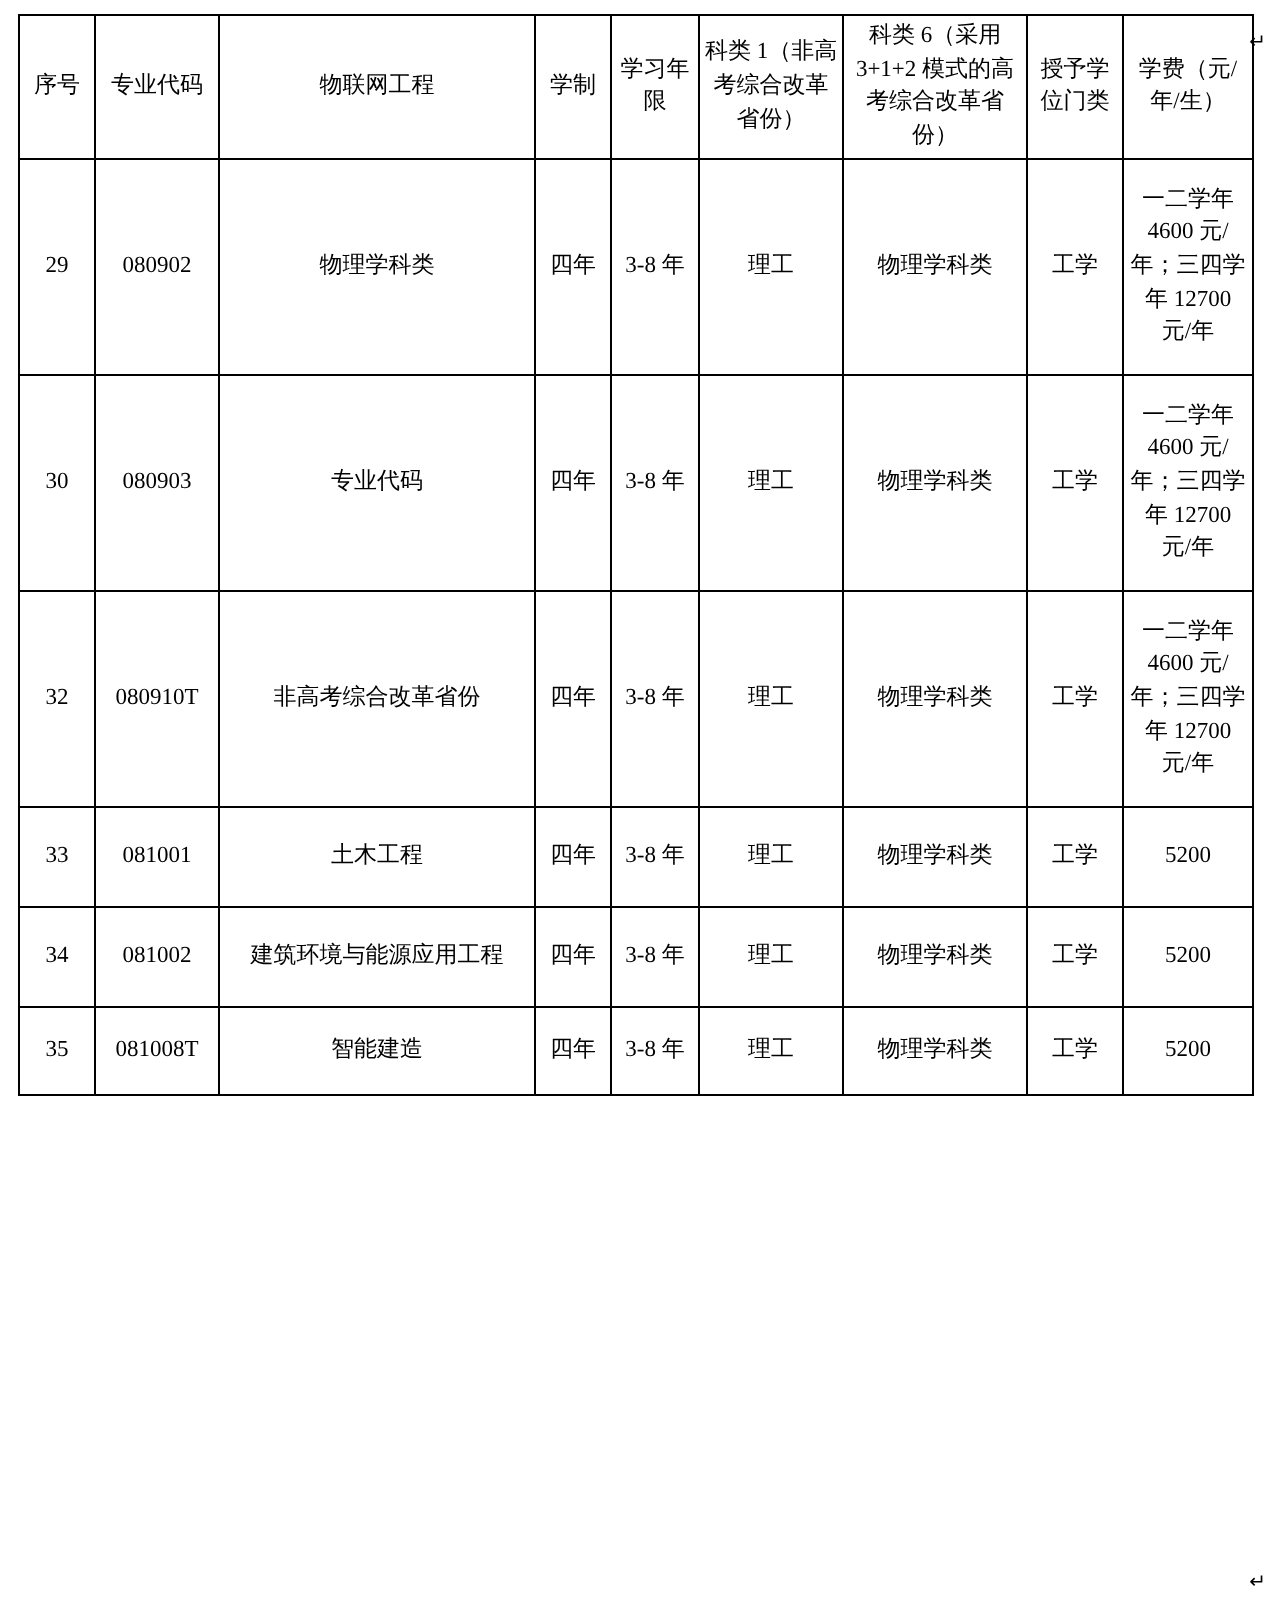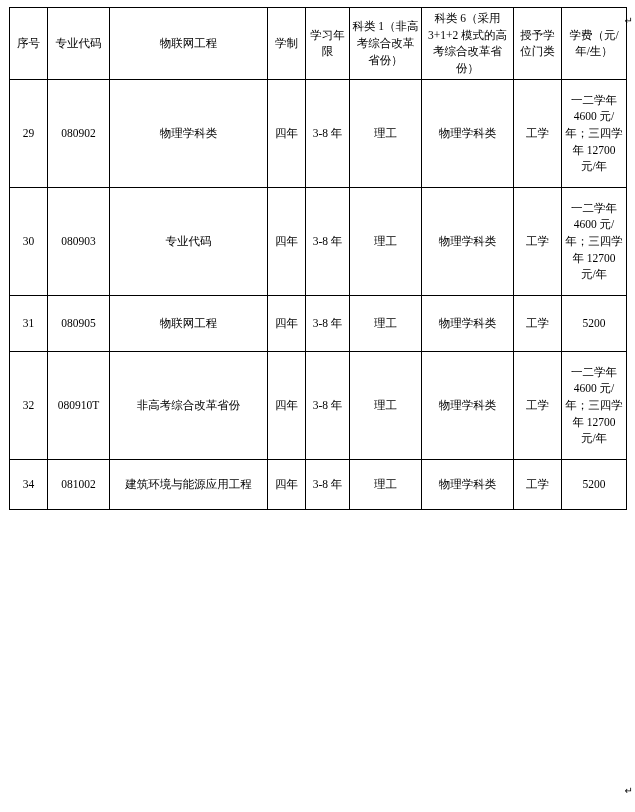--- a/index.html
+++ b/index.html
@@ -123,46 +123,57 @@
         <td>30</td>
         <td>080903</td>
         <td class="name-cell">专业代码</td>
         <td>四年</td>
         <td class="years-cell">3-8 年</td>
         <td>理工</td>
         <td>物理学科类</td>
         <td>工学</td>
         <td class="fee-cell">一二学年 4600 元/年；三四学年 12700 元/年</td>
       </tr>
-      <tr style="height:56px;">
-        <td>31</td>
-        <td>080905</td>
-        <td class="name-cell">物联网工程</td>
-        <td>四年</td>
-        <td class="years-cell">3-8 年</td>
-        <td>理工</td>
-        <td>物理学科类</td>
-        <td>工学</td>
-        <td class="fee-cell">5200</td>
-      </tr>
       <tr style="height:108px;">
         <td>32</td>
         <td>080910T</td>
         <td class="name-cell">非高考综合改革省份</td>
         <td>四年</td>
         <td class="years-cell">3-8 年</td>
         <td>理工</td>
         <td>物理学科类</td>
         <td>工学</td>
         <td class="fee-cell">一二学年 4600 元/年；三四学年 12700 元/年</td>
       </tr>
       <tr style="height:50px;">
+        <td>33</td>
+        <td>081001</td>
+        <td class="name-cell">土木工程</td>
+        <td>四年</td>
+        <td class="years-cell">3-8 年</td>
+        <td>理工</td>
+        <td>物理学科类</td>
+        <td>工学</td>
+        <td class="fee-cell">5200</td>
+      </tr>
+      <tr style="height:50px;">
         <td>34</td>
         <td>081002</td>
         <td class="name-cell">建筑环境与能源应用工程</td>
+        <td>四年</td>
+        <td class="years-cell">3-8 年</td>
+        <td>理工</td>
+        <td>物理学科类</td>
+        <td>工学</td>
+        <td class="fee-cell">5200</td>
+      </tr>
+      <tr style="height:44px;">
+        <td>35</td>
+        <td>081008T</td>
+        <td class="name-cell">智能建造</td>
         <td>四年</td>
         <td class="years-cell">3-8 年</td>
         <td>理工</td>
         <td>物理学科类</td>
         <td>工学</td>
         <td class="fee-cell">5200</td>
       </tr>
     </tbody>
   </table>
 

